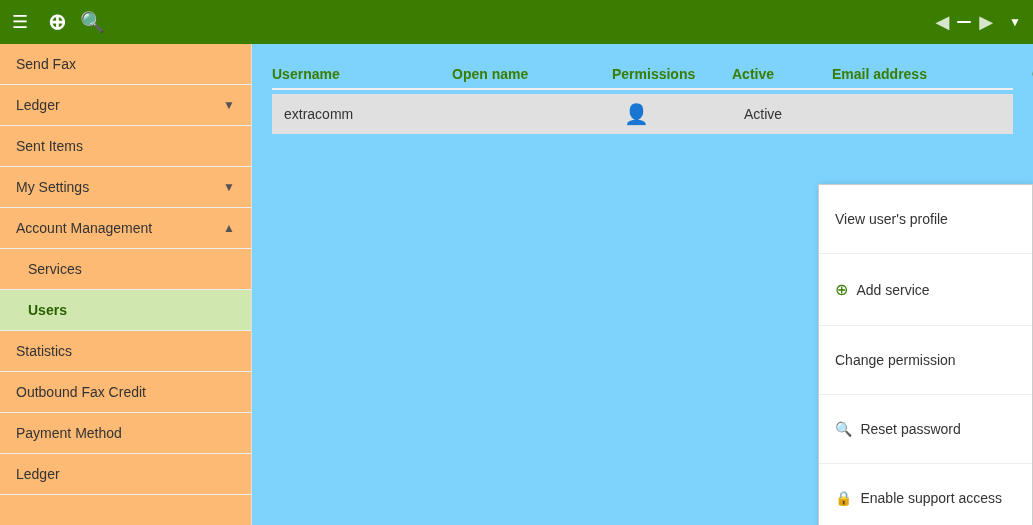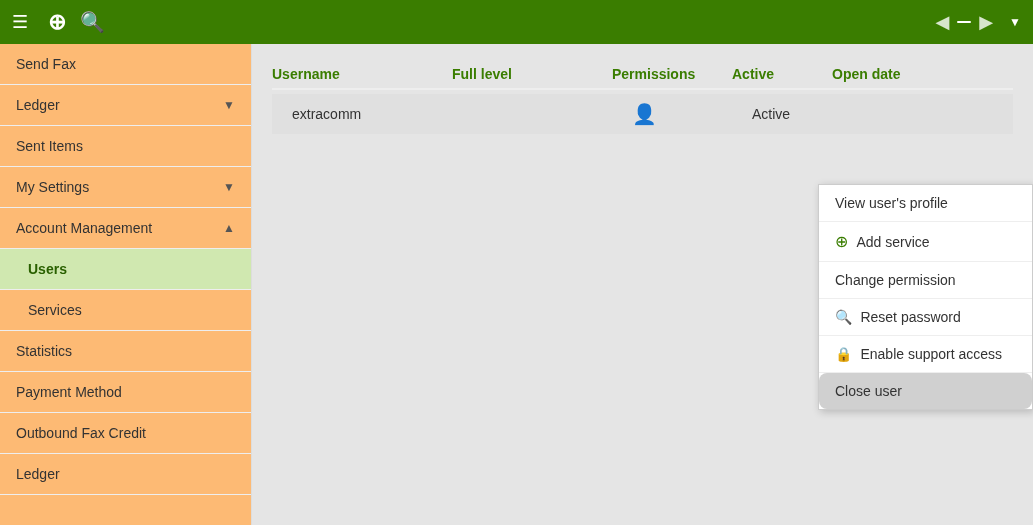--- a/index.html
+++ b/index.html
@@ -96,21 +96,21 @@
     }
     .sidebar-item .chevron {
       color: #555;
       font-size: 12px;
     }
 
     
     .content {
       flex: 1;
       padding: 16px 20px;
-      background: #e5e5e5;
+      background: #7dd3fc;
       position: relative;
       overflow: hidden;
     }
 
     
     .table-header {
       display: grid;
       grid-template-columns: 180px 160px 120px 100px 200px 140px 40px;
       padding: 6px 0;
       border-bottom: 2px solid #eee;
@@ -124,40 +124,40 @@
     .table-row {
       display: grid;
       grid-template-columns: 180px 160px 120px 100px 200px 140px 40px;
       padding: 8px 0;
       background: #e0e0e0;
       align-items: center;
     }
     .table-cell {
       font-size: 14px;
       color: #333;
-      padding: 0 20px;
+      padding: 0 12px;
     }
     .person-icon {
       font-size: 20px;
       color: #555;
     }
 
     
     .context-menu {
       position: absolute;
       top: 140px;
       right: 0;
       width: 215px;
       background: white;
       border: 1px solid #ccc;
       box-shadow: 2px 2px 8px rgba(0,0,0,0.2);
       z-index: 100;
     }
     .context-menu-item {
-      padding: 10px 16px;
+      padding: 26px 16px;
       cursor: pointer;
       font-size: 14px;
       color: #333;
       border-bottom: 1px solid #eee;
       display: flex;
       align-items: center;
       gap: 8px;
     }
     .context-menu-item.highlighted {
       background: #d0d0d0;
@@ -207,47 +207,48 @@
         <span>Sent Items</span>
       </div>
       <div class="sidebar-item">
         <span>My Settings</span>
         <span class="chevron">▼</span>
       </div>
       <div class="sidebar-item">
         <span>Account Management</span>
         <span class="chevron">▲</span>
       </div>
+      <div class="sidebar-item sub">
+        <span>Services</span>
+      </div>
       <div class="sidebar-item sub active">
         <span>Users</span>
       </div>
-      <div class="sidebar-item sub">
-        <span>Services</span>
-      </div>
       <div class="sidebar-item">
         <span>Statistics</span>
       </div>
       <div class="sidebar-item">
+        <span>Outbound Fax Credit</span>
+      </div>
+      <div class="sidebar-item">
         <span>Payment Method</span>
-      </div>
-      <div class="sidebar-item">
-        <span>Outbound Fax Credit</span>
       </div>
       <div class="sidebar-item">
         <span>Ledger</span>
       </div>
     </div>
 
   <div class="content">
 
     <div class="table-header">
       <div class="table-header-cell">Username</div>
-      <div class="table-header-cell">Full level</div>
+      <div class="table-header-cell">Open name</div>
       <div class="table-header-cell">Permissions</div>
       <div class="table-header-cell">Active</div>
+      <div class="table-header-cell">Email address</div>
       <div class="table-header-cell">Open date</div>
 
     </div>
 
     <div class="table-row">
       <div class="table-cell">extracomm</div>
       <div class="table-cell"></div>
       <div class="table-cell">
         <span class="person-icon">👤</span>
       </div>

